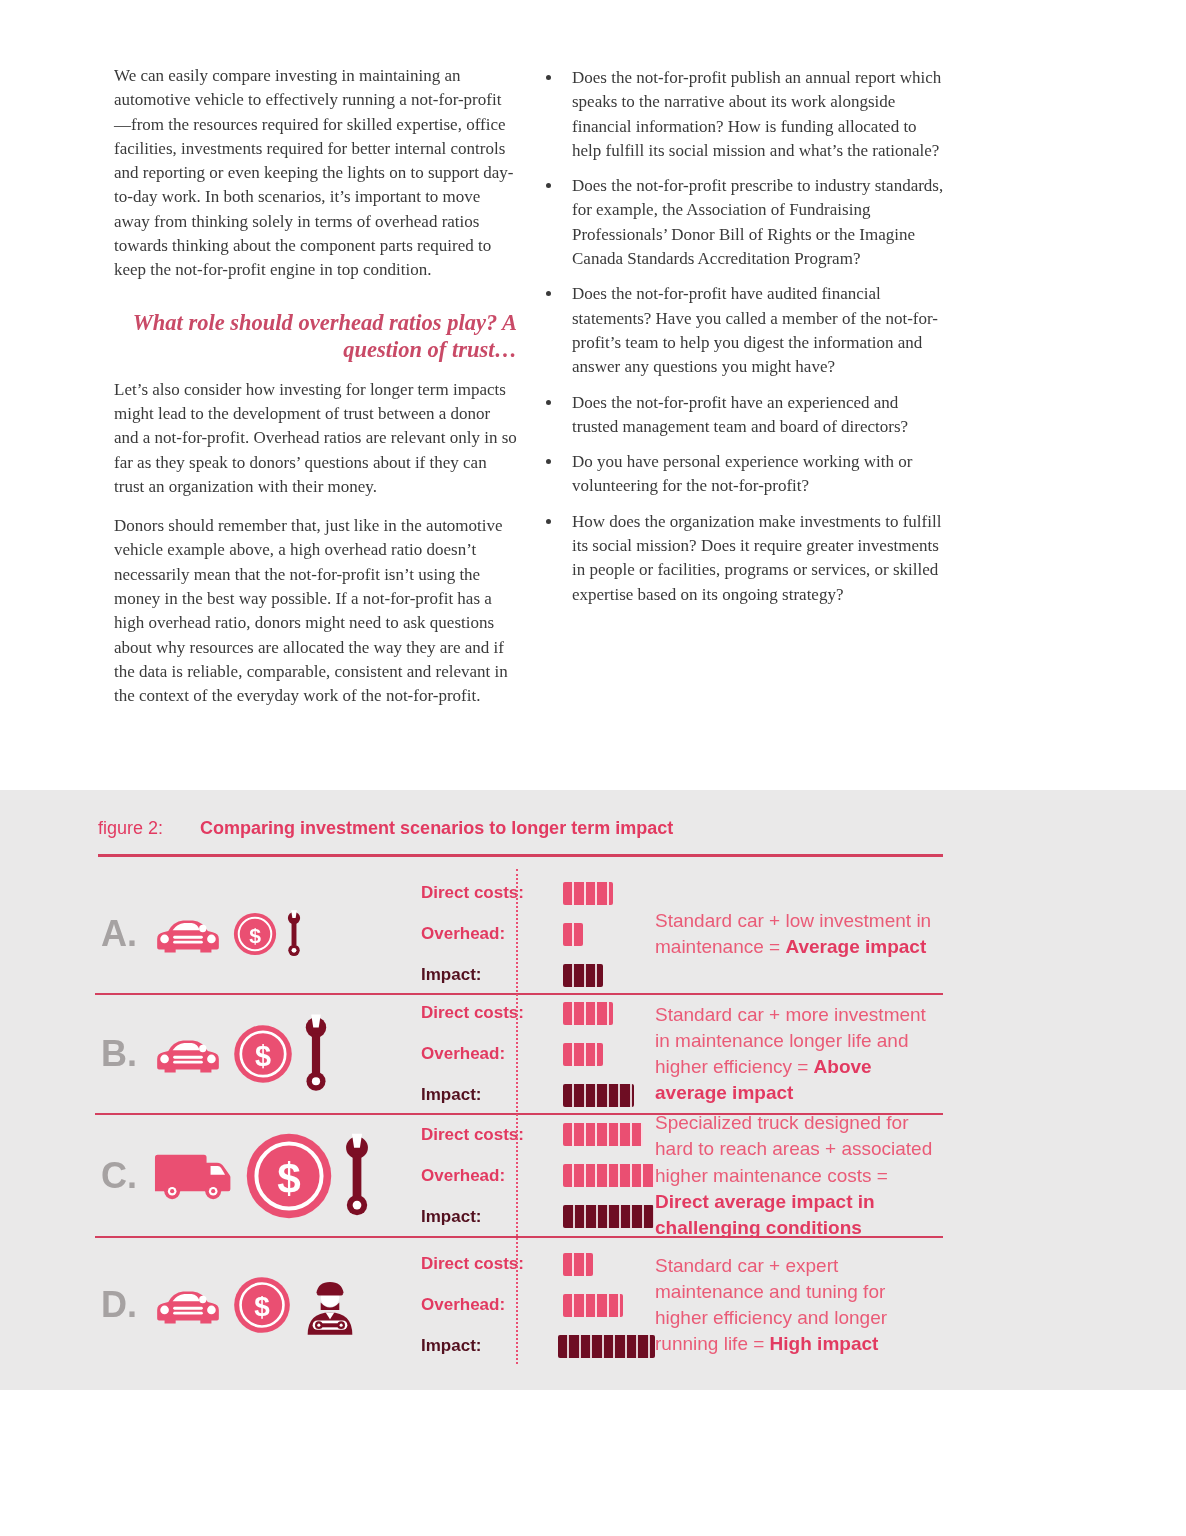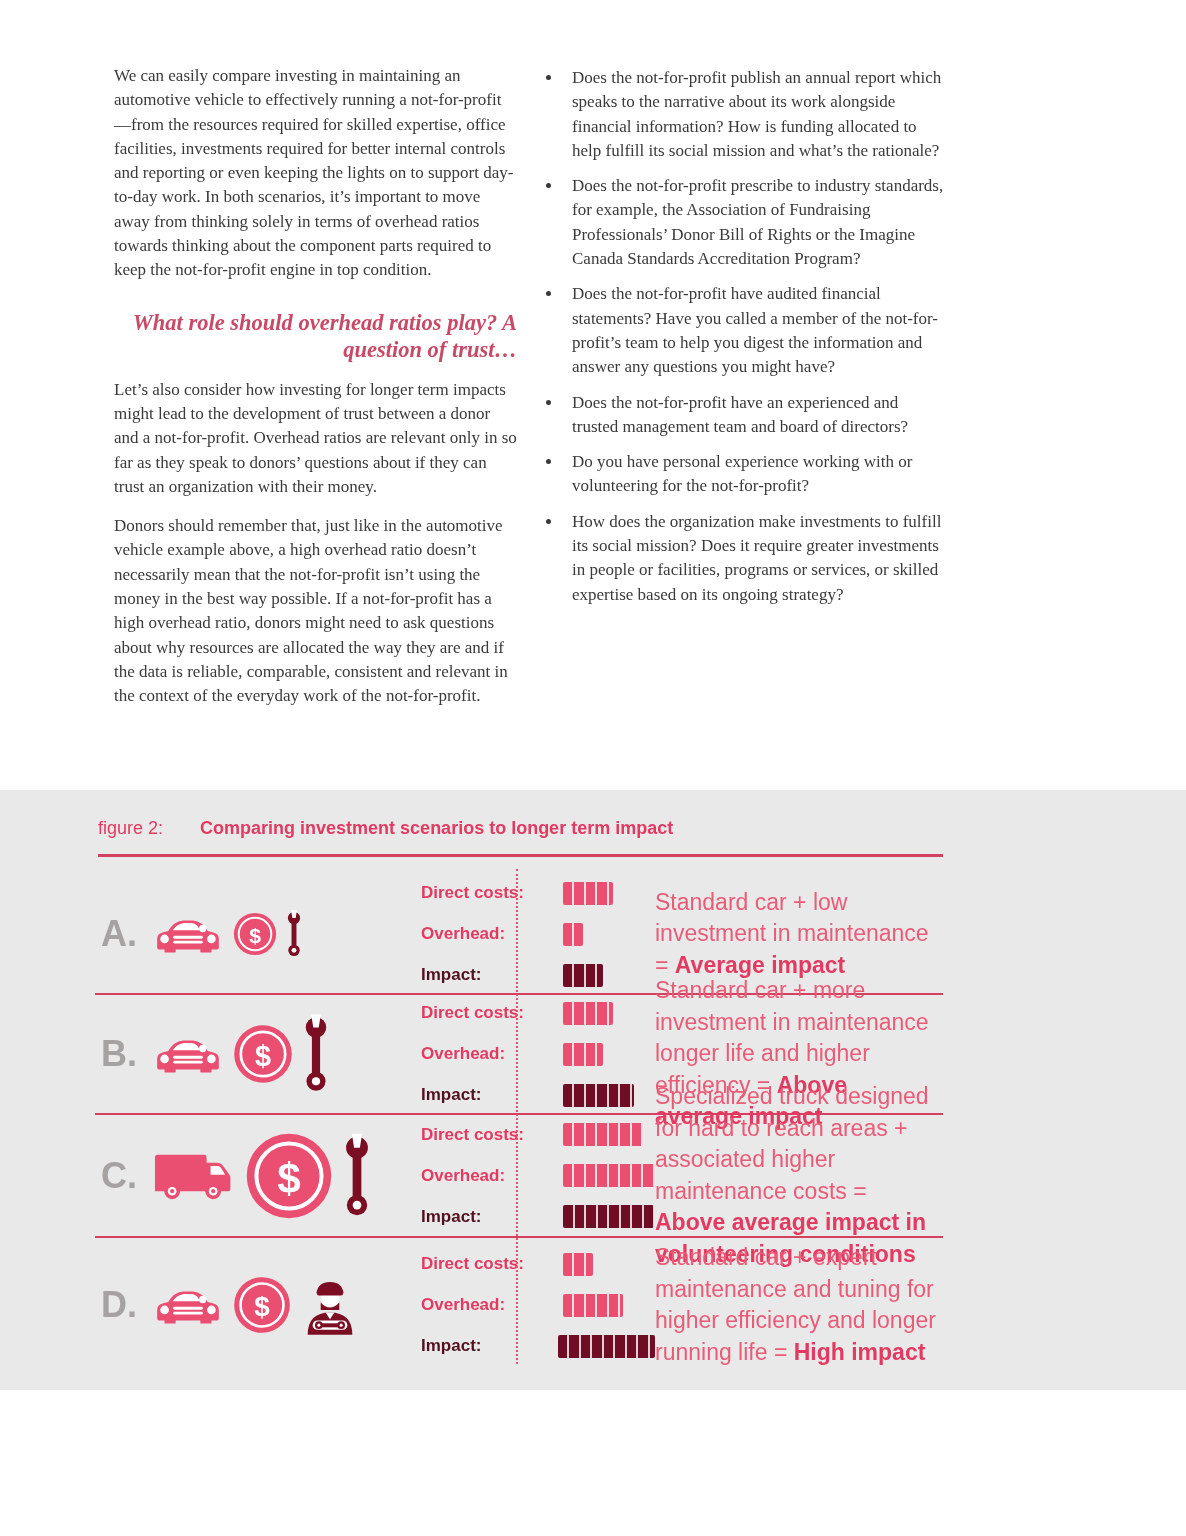--- a/index.html
+++ b/index.html
@@ -52,21 +52,21 @@
   .bar-line { display:flex; align-items:center; height:24px;margin-left:48px; }
   .bar-label { width:142px; font-weight:bold; font-size:17px; color:var(--accent_pink,#e23a61); }
   .bar-label.dark { color:var(--impact_label,#53101f); }
   .bar {
     height:23px; border-radius:2px;
     background-image: repeating-linear-gradient(90deg, transparent 0 9.5px, rgba(255,255,255,.8) 9.5px 11.5px);
   }
   .bar.pink { background-color:var(--bar_pink,#ea4f72); }
   .bar.dark { background-color:var(--bar_dark,#6e0d23); }
 
-  .desc { flex:1; font-size:23px; line-height:1.37; color:var(--desc_pink,#ea5b77); padding-right:4px; }
+  .desc { flex:1; font-size:19px; line-height:1.37; color:var(--desc_pink,#ea5b77); padding-right:4px; }
   .desc strong { color:var(--accent_pink,#e23a61); }
 </style>
 </head>
 <body>
 
 <svg width="0" height="0" style="position:absolute" aria-hidden="true">
   <defs>
     <symbol id="icon-car" viewBox="0 0 120 64">
       <path fill="currentColor" d="M10,54 L10,40 Q10,31 20,29 L28,27 Q36,12 52,10 L68,10 Q84,12 92,27 L100,29 Q110,31 110,40 L110,54 Q110,57 107,57 L98,57 L98,62 L80,62 L80,57 L40,57 L40,62 L22,62 L22,57 L13,57 Q10,57 10,54 Z"></path>
       <path fill="#fff" d="M35,26 Q42,15 54,14 L66,14 Q76,15 79,26 Z"></path>
@@ -229,21 +229,21 @@
         <div class="bar-line">
           <span class="bar-label">Overhead:</span>
           <span class="bar pink" style="width: 92px;"></span>
         </div>
         <div class="bar-line">
           <span class="bar-label dark">Impact:</span>
           <span class="bar dark" style="width: 91px;"></span>
         </div>
       </div>
       <div class="desc">
-        <span>Specialized truck designed for hard to reach areas + associated higher maintenance costs = </span><strong>Above average impact in volunteering conditions</strong>
+        <span>Specialized truck designed for hard to reach areas + associated higher maintenance costs = </span><strong>Direct average impact in challenging conditions</strong>
       </div>
     </div>
 
     <div class="frow h134 last">
       <div class="letter">D.</div>
       <div class="icons">
         <svg width="74" height="58">
             <use href="#icon-car"></use>
           </svg>
         <svg width="58" height="58">

